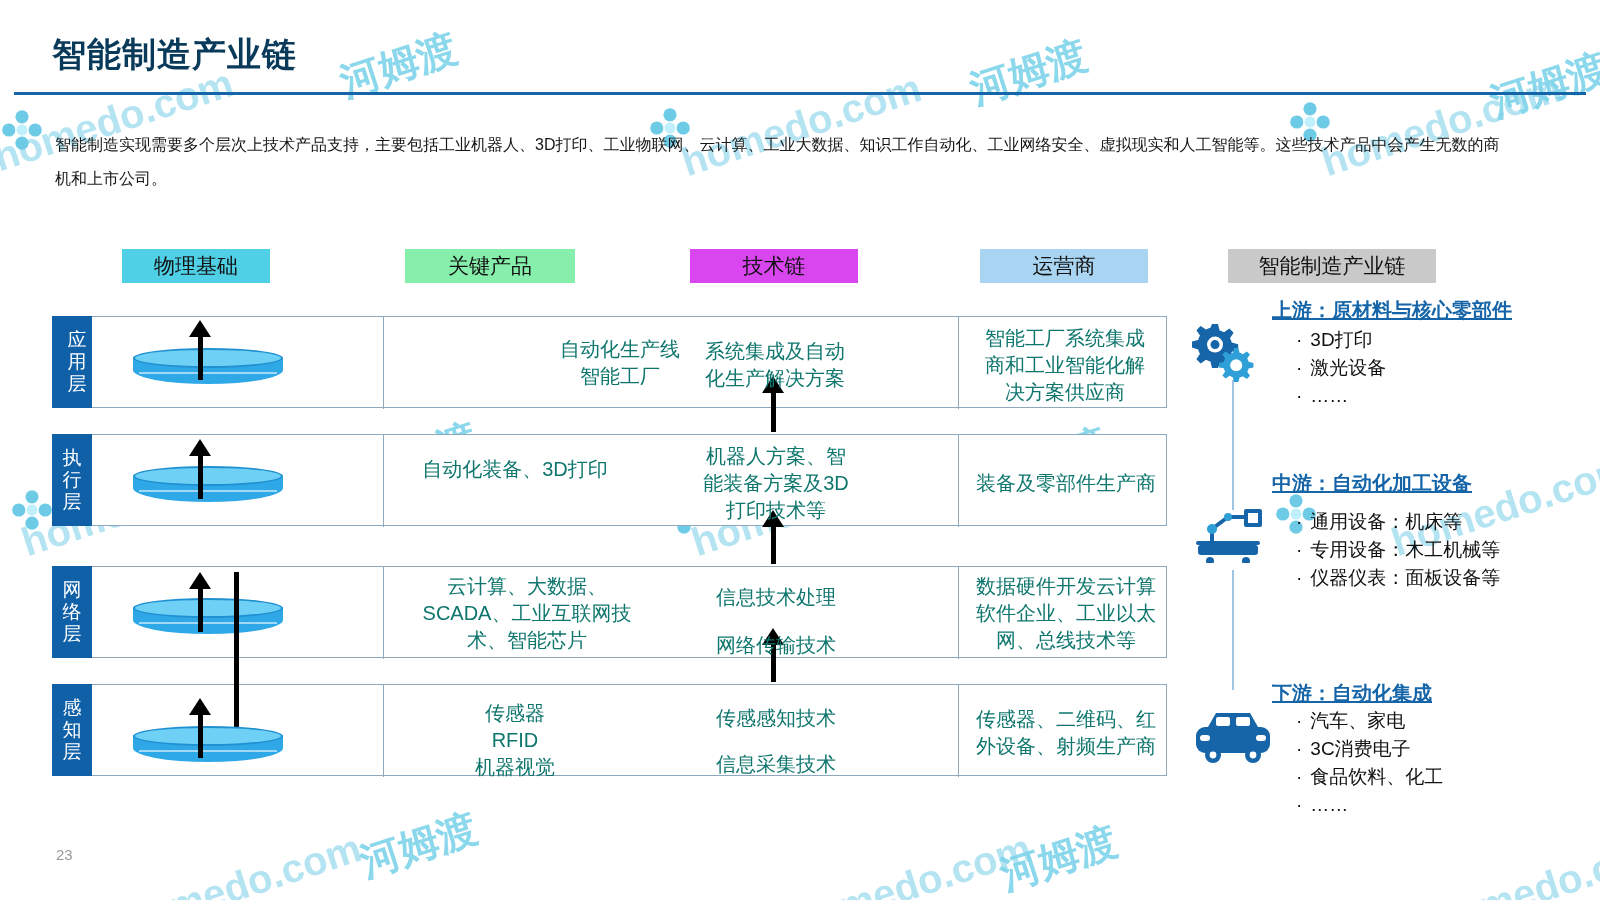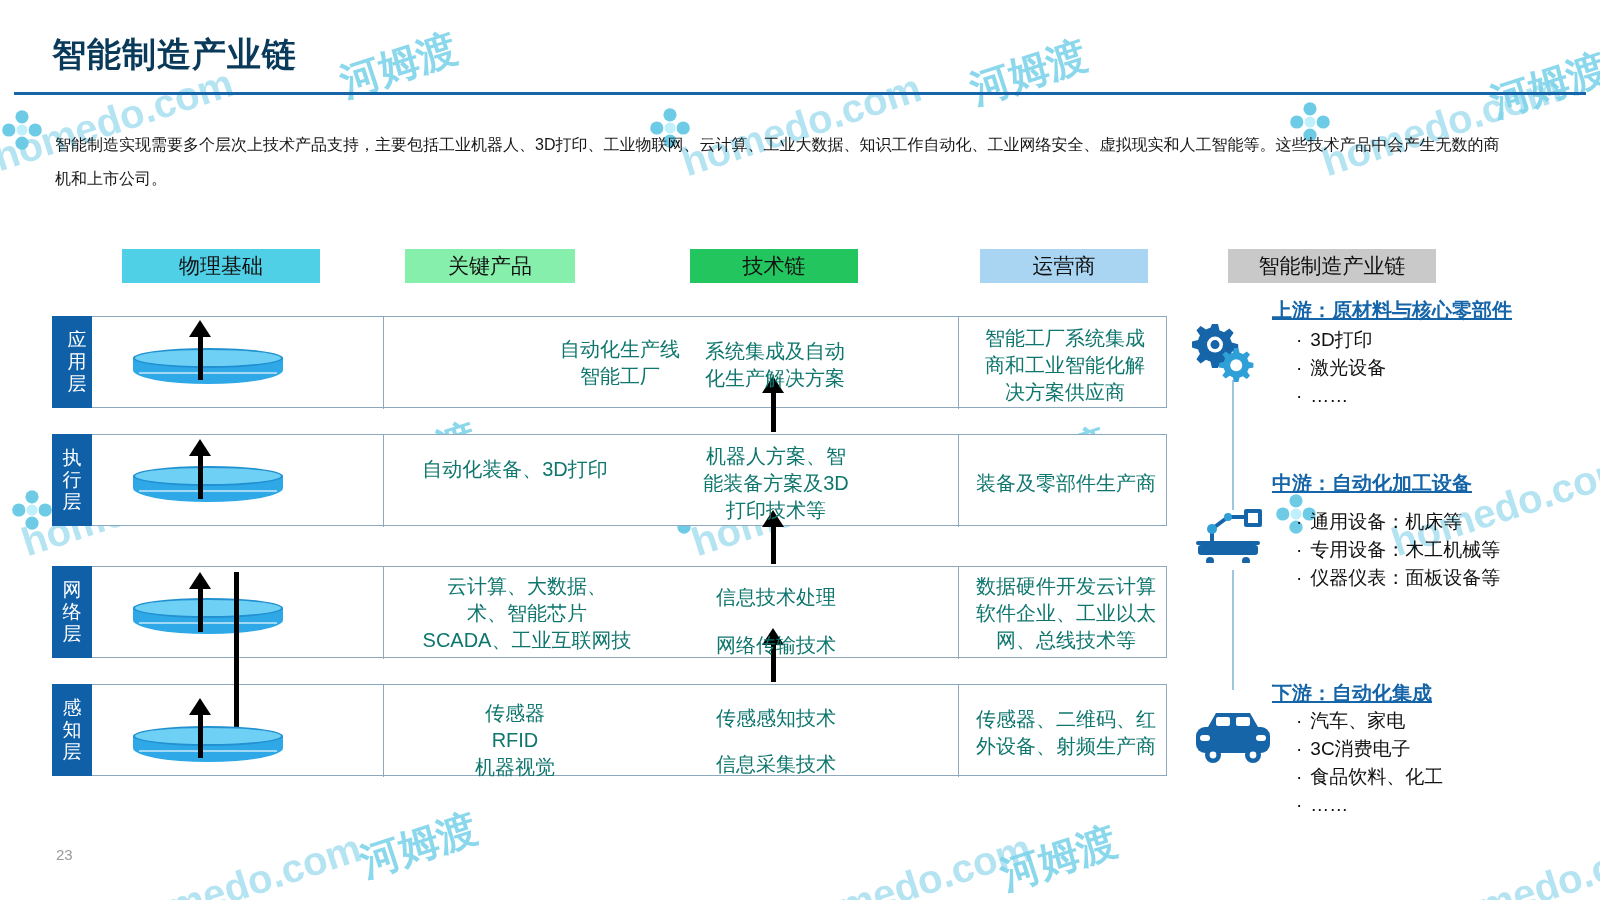--- a/index.html
+++ b/index.html
@@ -46,21 +46,21 @@
 
   
   .col-head {
     position: absolute;
     height: 34px;
     line-height: 34px;
     text-align: center;
     font-size: 21px;
     color: #111;
   }
-  #col-head-0 { left: 122px; top: 249px; width: 198px; background: #4fd0e7; }
+  #col-head-0 { left: 122px; top: 249px; width: 148px; background: #4fd0e7; }
   #col-head-1 { left: 405px; top: 249px; width: 170px; background: #4fd0e7; }
   #col-head-2 { left: 690px; top: 249px; width: 168px; background: #f9a800; }
   #col-head-3 { left: 980px; top: 249px; width: 168px; background: #a9d5f2; }
   #col-head-4 { left: 1228px; top: 249px; width: 208px; background: #c9c9c9; }
 
   
   .layer-row {
     position: absolute;
     left: 52px;
     width: 1115px;
@@ -289,21 +289,21 @@
       </g>
     </svg>
 </div>
 
 <div id="slide-title">智能制造产业链</div>
 <div id="title-rule"></div>
 <div id="intro-paragraph">智能制造实现需要多个层次上技术产品支持，主要包括工业机器人、3D打印、工业物联网、云计算、工业大数据、知识工作自动化、工业网络安全、虚拟现实和人工智能等。这些技术产品中会产生无数的商机和上市公司。</div>
 
 <div class="col-head" id="col-head-0" style="background: rgb(79, 208, 231);">物理基础</div>
 <div class="col-head" id="col-head-1" style="background: #86efac;">关键产品</div>
-<div class="col-head" id="col-head-2" style="background: #22c55e;">技术链</div>
+<div class="col-head" id="col-head-2" style="background: #d946ef;">技术链</div>
 <div class="col-head" id="col-head-3" style="background: rgb(169, 213, 242);">运营商</div>
 <div class="col-head" id="col-head-4" style="background: rgb(201, 201, 201);">智能制造产业链</div>
 
 <div class="layer-row" id="layer-row-0">
   <div class="row-sep" style="left:330px; top:0;"></div>
   <div class="row-sep" style="left:905px; top:0;"></div>
 </div>
 <div class="layer-row" id="layer-row-1">
   <div class="row-sep" style="left:330px; top:0;"></div>
   <div class="row-sep" style="left:905px; top:0;"></div>
@@ -408,22 +408,22 @@
   <div>机器人方案、智</div>
   <div>能装备方案及3D</div>
   <div>打印技术等</div>
 </div>
 <div class="cell-text" style="left:963px; top:470px; width:206px;">
   <div>装备及零部件生产商</div>
 </div>
 
 <div class="cell-text" style="left:372px; top:573px; width:310px;">
   <div>云计算、大数据、</div>
+  <div>SCADA、工业互联网技</div>
   <div>术、智能芯片</div>
-  <div>SCADA、工业互联网技</div>
 </div>
 <div class="cell-text" style="left:690px; top:573px; width:172px; line-height:48px;">
   <div>信息技术处理</div>
   <div>网络传输技术</div>
 </div>
 <div class="cell-text" style="left:963px; top:573px; width:206px;">
   <div>数据硬件开发云计算</div>
   <div>软件企业、工业以太</div>
   <div>网、总线技术等</div>
 </div>

